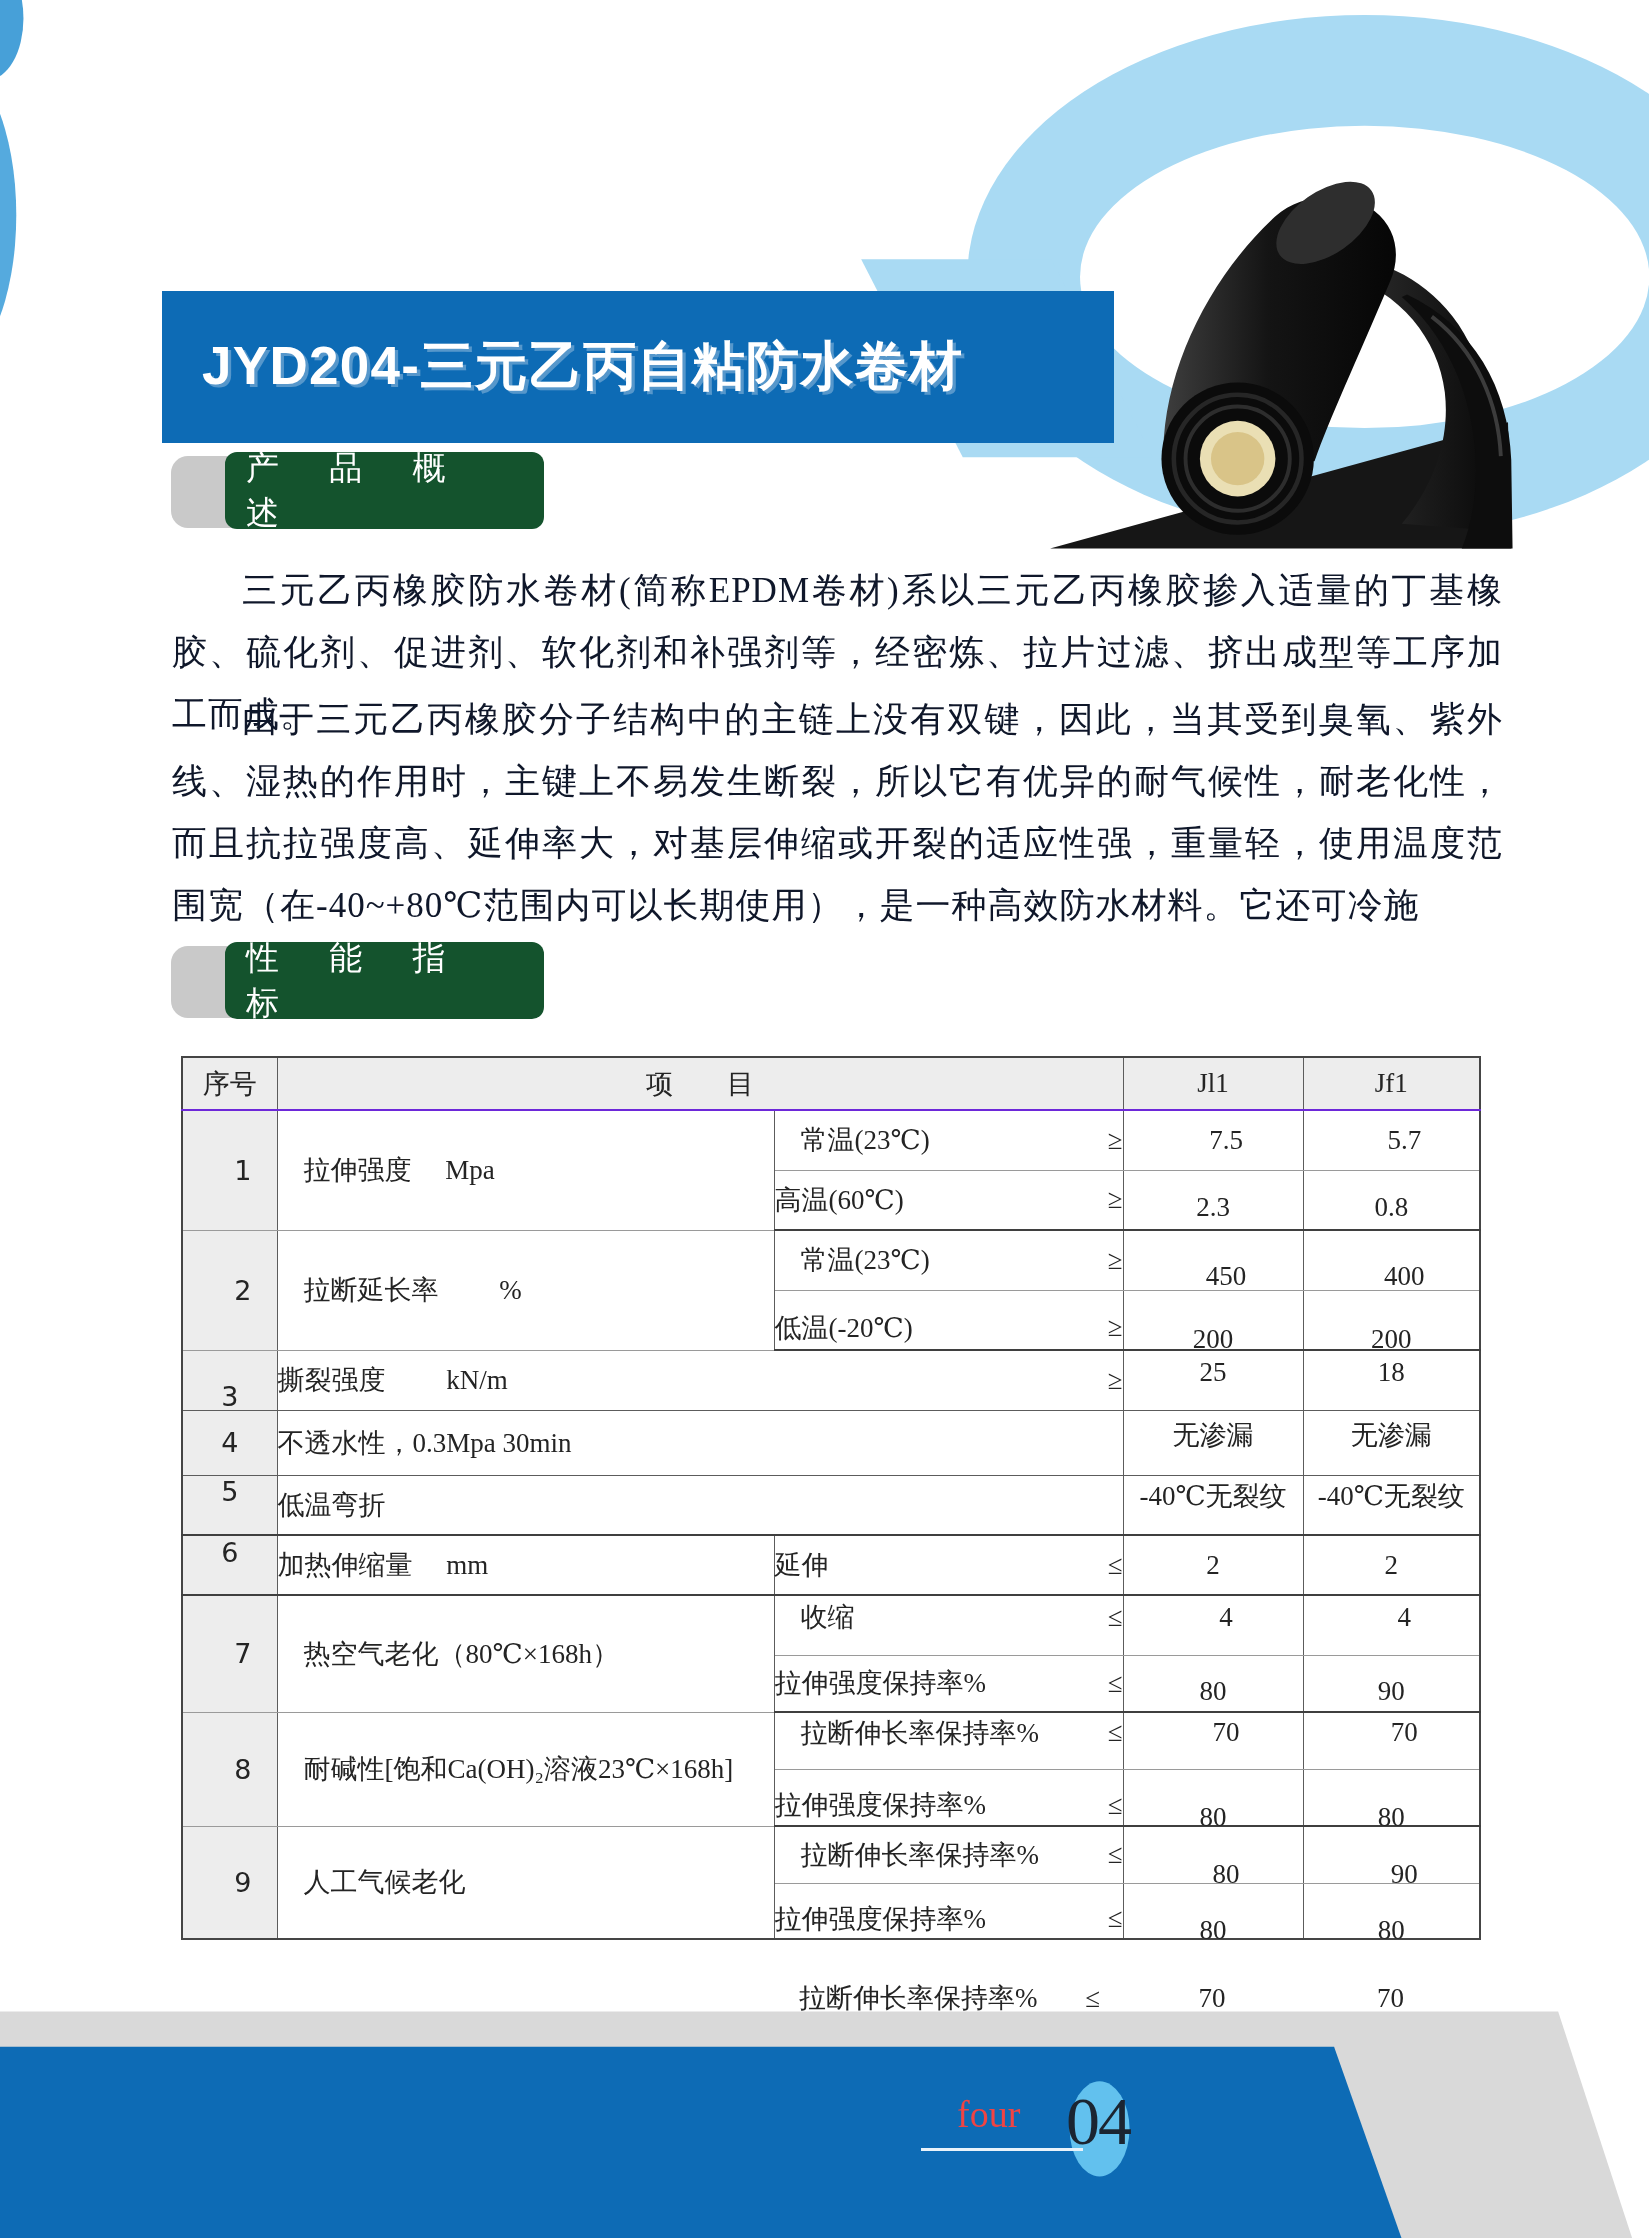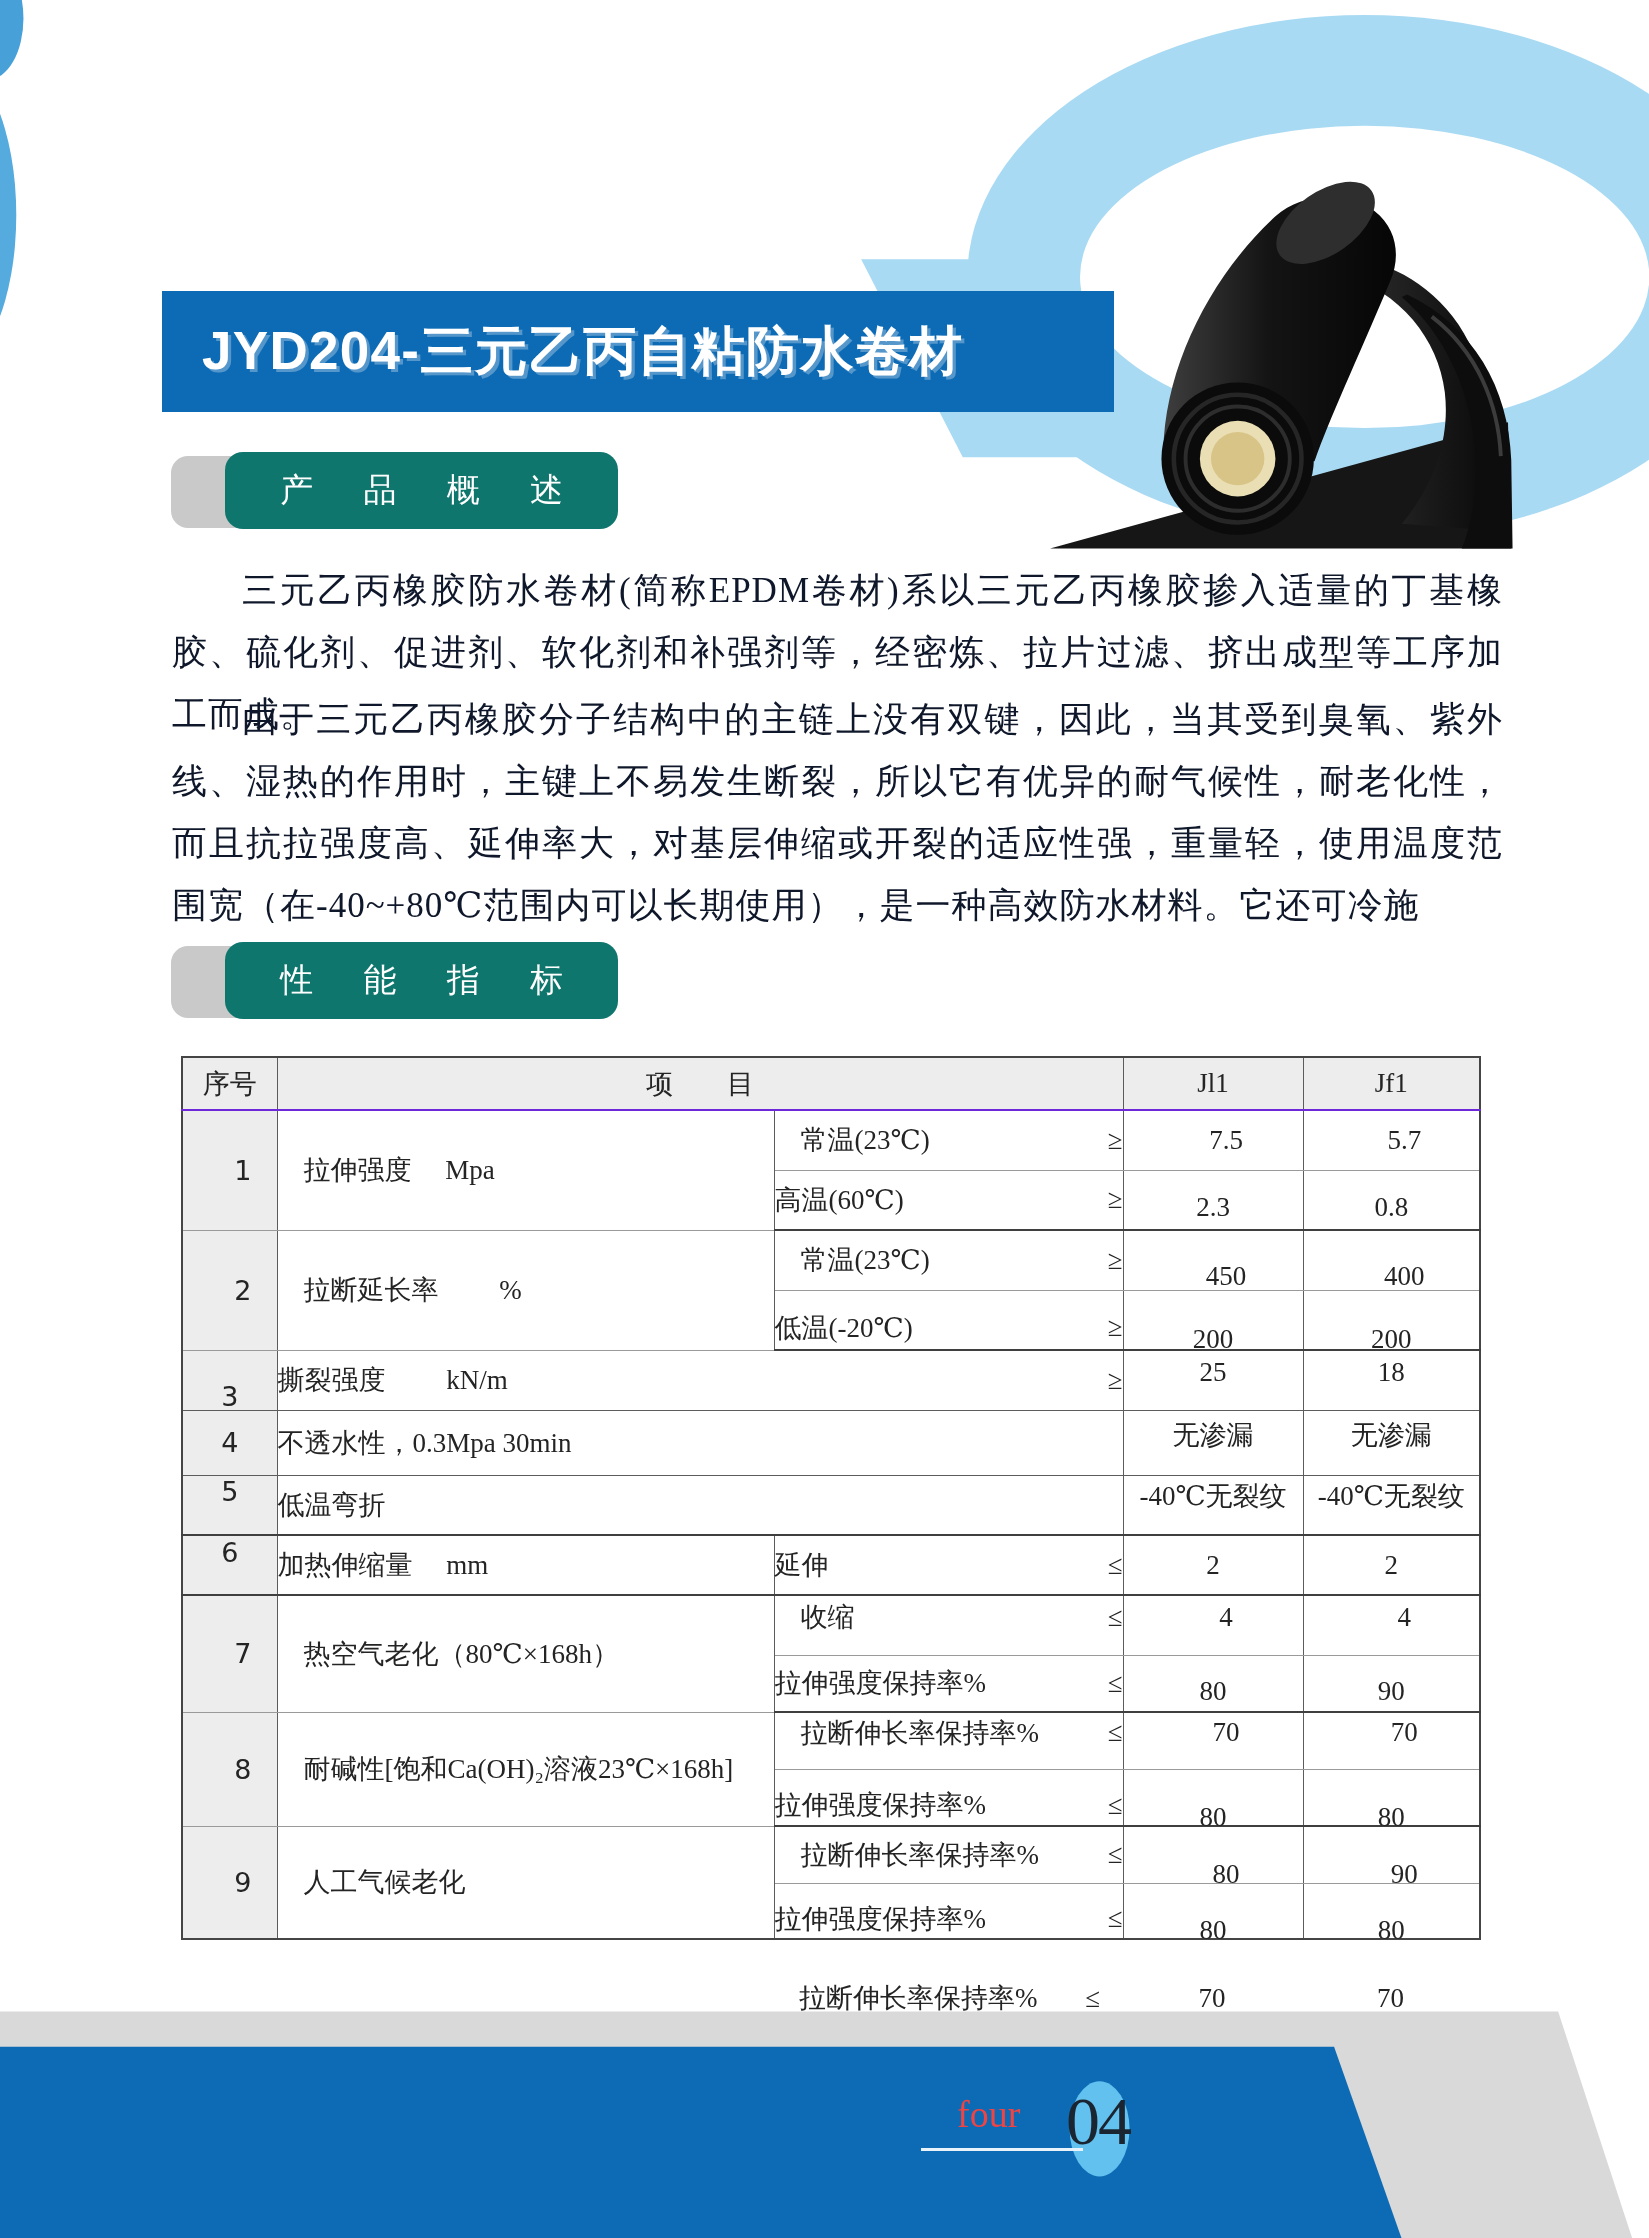--- a/index.html
+++ b/index.html
@@ -2,29 +2,29 @@
 <html style="font-size:10.4px"><head>
 <meta charset="utf-8">
 <style>
   html,body{margin:0;padding:0;background:#ffffff;}
   .page{position:relative;width:1650px;height:2239px;background:#ffffff;overflow:hidden;
         font-family:"Liberation Serif","DejaVu Serif",serif;color:#1c1c1c;}
   .abs{position:absolute;}
   svg.layer{position:absolute;left:0;top:0;pointer-events:none;}
 
   
-  .banner{left:162px;top:291px;width:952px;height:121px;background:#0d6bb5;z-index:2;
+  .banner{left:162px;top:291px;width:952px;height:152px;background:#0d6bb5;z-index:2;
           display:flex;align-items:center;padding-left:40px;box-sizing:border-box;}
   .banner h1{margin:0;font-family:"Liberation Sans","DejaVu Sans",sans-serif;font-weight:bold;
              font-size:53px;color:#ffffff;letter-spacing:1.3px;
              text-shadow:3.3px 3.3px 0 rgba(255,255,255,0.30);}
 
   
   .tab-gray{width:98px;height:72px;background:#c9c9c9;border-radius:17px;z-index:3;}
-  .tab-blue{width:393px;height:77px;background:#0f766e;border-radius:18px;z-index:4;
+  .tab-blue{width:319px;height:77px;background:#14532d;border-radius:12px;z-index:4;
             display:flex;align-items:center;justify-content:center;}
   .tab-blue span{color:#ffffff;font-size:33px;letter-spacing:21px;padding-left:21px;}
 
   .std{z-index:4;font-size:31px;color:#1576c8;letter-spacing:1.3px;}
 
   .para{left:172px;width:1331px;z-index:4;font-size:35px;line-height:62px;letter-spacing:1px;
         text-align:justify;text-indent:2em;color:#0f172a;}
 
   
   table.perf{position:absolute;left:181px;top:1056px;width:1298px;z-index:4;

